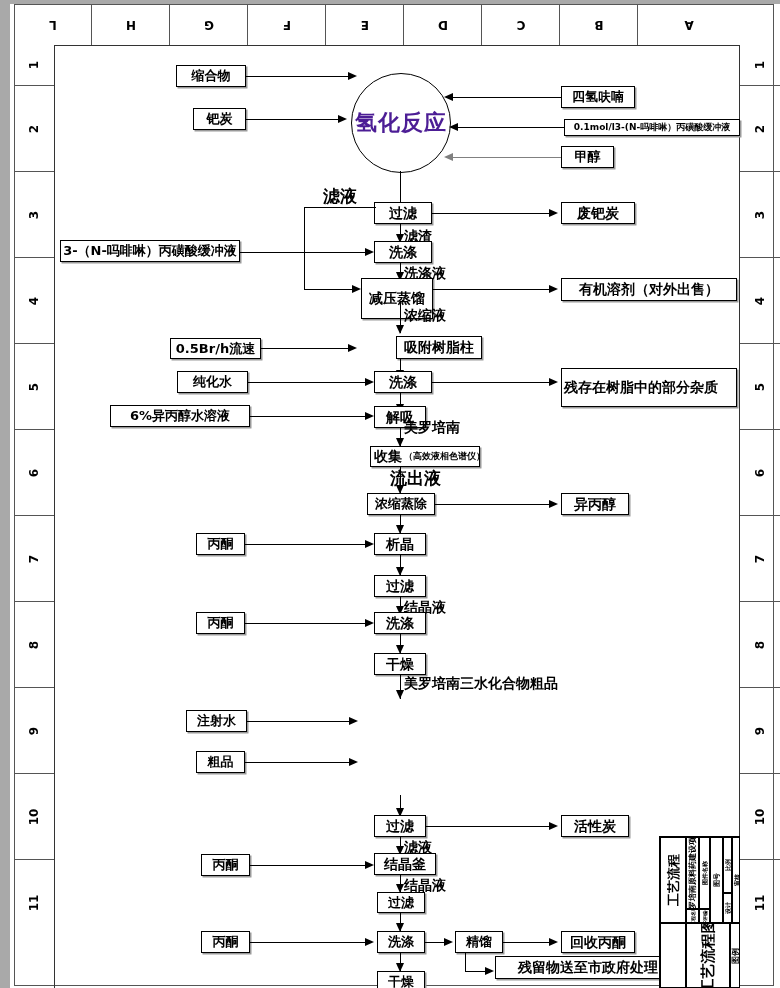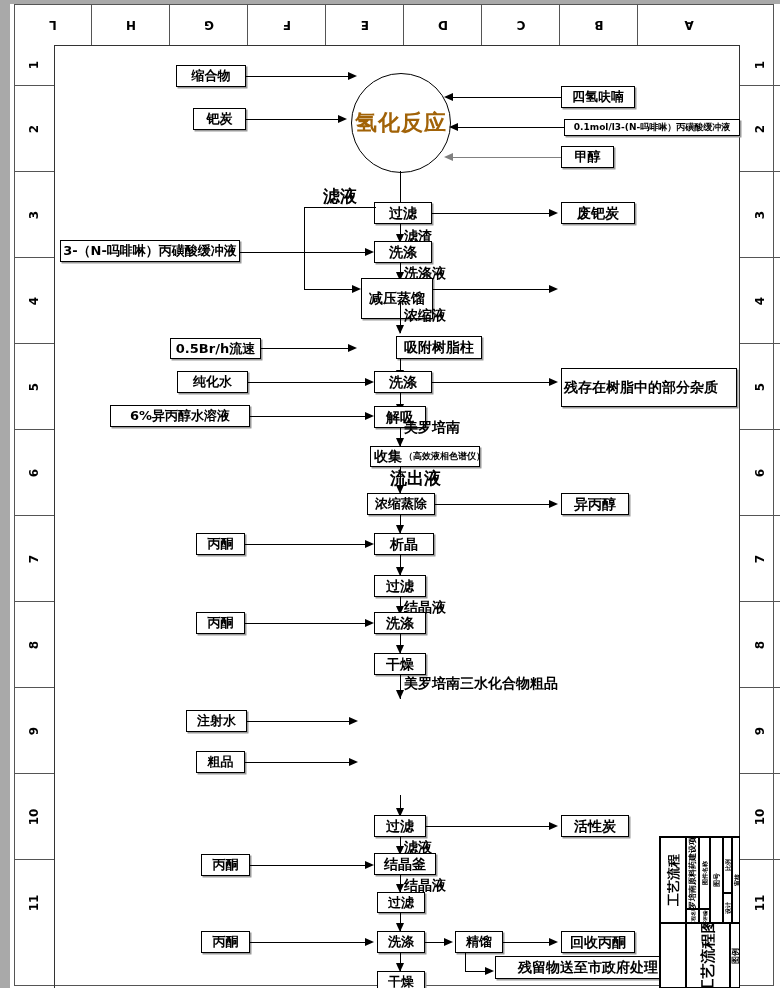--- a/index.html
+++ b/index.html
@@ -109,21 +109,21 @@
     position: absolute;
     border: 1px solid #000;
     border-radius: 50%;
     background: #fff;
     display: flex;
     align-items: center;
     justify-content: center;
     font-size: 22px;
     font-weight: bold;
     letter-spacing: 1px;
-    color: #a16207;
+    color: #4c1d95;
   }
 
   
   .line-h {
     position: absolute;
     height: 0;
     border-top: 1.4px solid #000;
   }
   .line-v {
     position: absolute;
@@ -340,20 +340,21 @@
   <div class="node f12" style="left:374px;top:241px;width:58px;height:22px;">洗涤</div>
 
   <div class="line-v" style="left:400px;top:263px;height:17px;"></div>
   <div class="arrow-d" style="left:395.5px;top:272px;"></div>
   <div class="flab flab-sm" style="left:404px;top:266px;">洗涤液</div>
 
   <div class="node f12 thick" style="left:361px;top:278px;width:72px;height:41px;">减压蒸馏</div>
 
   <div class="line-h" style="left:433px;top:289px;width:117px;"></div>
   <div class="arrow-r" style="left:549px;top:284.5px;"></div>
+  <div class="node f12" style="left:561px;top:278px;width:176px;height:23px;">有机溶剂（对外出售）</div>
 
   <div class="node f11" style="left:60px;top:240px;width:180px;height:22px;">3-（N-吗啡啉）丙磺酸缓冲液</div>
   <div class="line-h" style="left:240px;top:252px;width:128px;"></div>
   <div class="arrow-r" style="left:365px;top:247.5px;"></div>
 
   <div class="line-v" style="left:304px;top:207px;height:83px;"></div>
   <div class="line-h" style="left:304px;top:207px;width:72px;"></div>
   <div class="line-h" style="left:304px;top:289px;width:53px;"></div>
   <div class="arrow-r" style="left:352px;top:284.5px;"></div>
 
@@ -408,21 +409,21 @@
   <div class="arrow-r" style="left:549px;top:499.5px;"></div>
   <div class="node f12" style="left:561px;top:493px;width:68px;height:22px;">异丙醇</div>
 
   <div class="line-v" style="left:400px;top:515px;height:18px;"></div>
   <div class="arrow-d" style="left:395.5px;top:525px;"></div>
 
   <div class="node f11" style="left:196px;top:533px;width:49px;height:22px;">丙酮</div>
   <div class="line-h" style="left:245px;top:544px;width:123px;"></div>
   <div class="arrow-r" style="left:365px;top:539.5px;"></div>
 
-  <div class="node f12" style="left:374px;top:533px;width:60px;height:22px;">析晶</div>
+  <div class="node f12" style="left:374px;top:533px;width:52px;height:22px;">析晶</div>
 
   <div class="line-v" style="left:400px;top:555px;height:20px;"></div>
   <div class="arrow-d" style="left:395.5px;top:567px;"></div>
 
   <div class="node f12" style="left:374px;top:575px;width:52px;height:22px;">过滤</div>
 
   <div class="line-v" style="left:400px;top:597px;height:17px;"></div>
   <div class="arrow-d" style="left:395.5px;top:606px;"></div>
   <div class="flab flab-sm" style="left:404px;top:600px;">结晶液</div>
 

